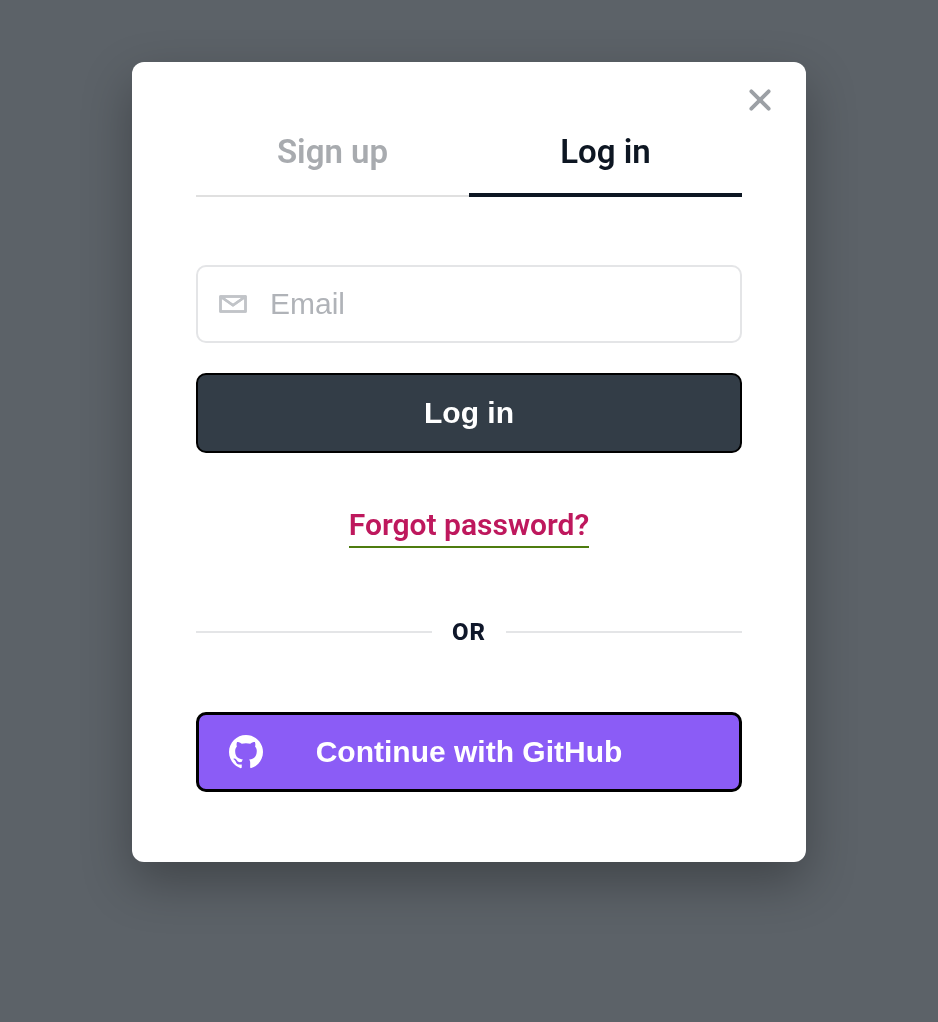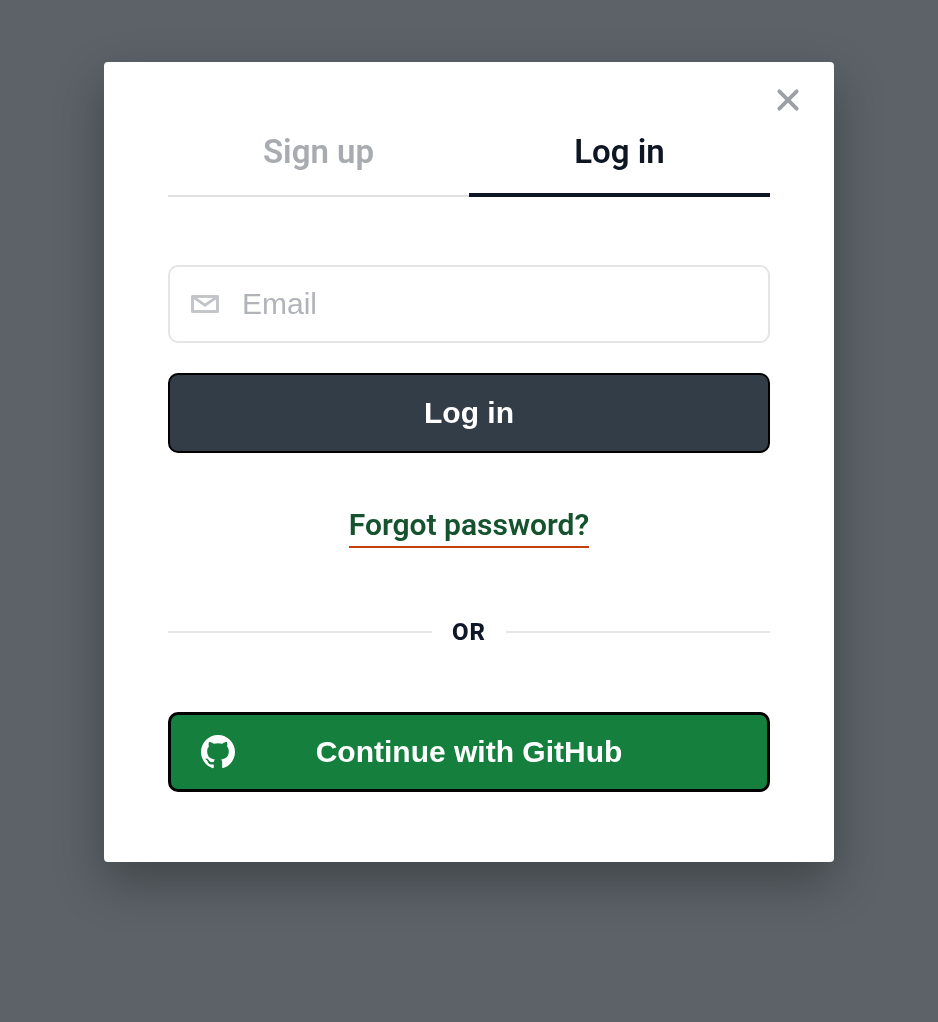--- a/index.html
+++ b/index.html
@@ -14,22 +14,22 @@
       width: 938px;
       height: 1022px;
       display: flex;
       align-items: flex-start;
       justify-content: center;
       padding-top: 62px;
     }
     
     .modal {
       background: #ffffff;
-      border-radius: 4px;
-      width: 730px;
+      border-radius: 12px;
+      width: 674px;
       padding: 30px 64px 70px 64px;
       position: relative;
       box-shadow: 0 20px 50px rgba(0,0,0,0.3);
     }
     
     .close-btn {
       position: absolute;
       top: 26px;
       right: 32px;
       width: 28px;
@@ -123,22 +123,22 @@
     }
     
     .forgot-wrapper {
       text-align: center;
       margin-top: 54px;
     }
     
     .forgot-link {
       font-size: 30px;
       font-weight: 600;
-      color: #14532d;
-      border-bottom: 2px solid #c2410c;
+      color: #be185d;
+      border-bottom: 2px solid #4d7c0f;
       padding-bottom: 4px;
       cursor: pointer;
       display: inline-block;
     }
     
     .divider {
       display: flex;
       align-items: center;
       margin-top: 70px;
       gap: 20px;
@@ -153,21 +153,21 @@
     .divider-text {
       font-size: 24px;
       font-weight: 800;
       color: #0f172a;
       letter-spacing: 1px;
     }
     
     .github-btn {
       width: 100%;
       height: 80px;
-      background: #15803d;
+      background: #8b5cf6;
       color: #ffffff;
       border: 3px solid #000000;
       border-radius: 10px;
       font-size: 30px;
       font-weight: 700;
       cursor: pointer;
       margin-top: 66px;
       position: relative;
       display: flex;
       align-items: center;

